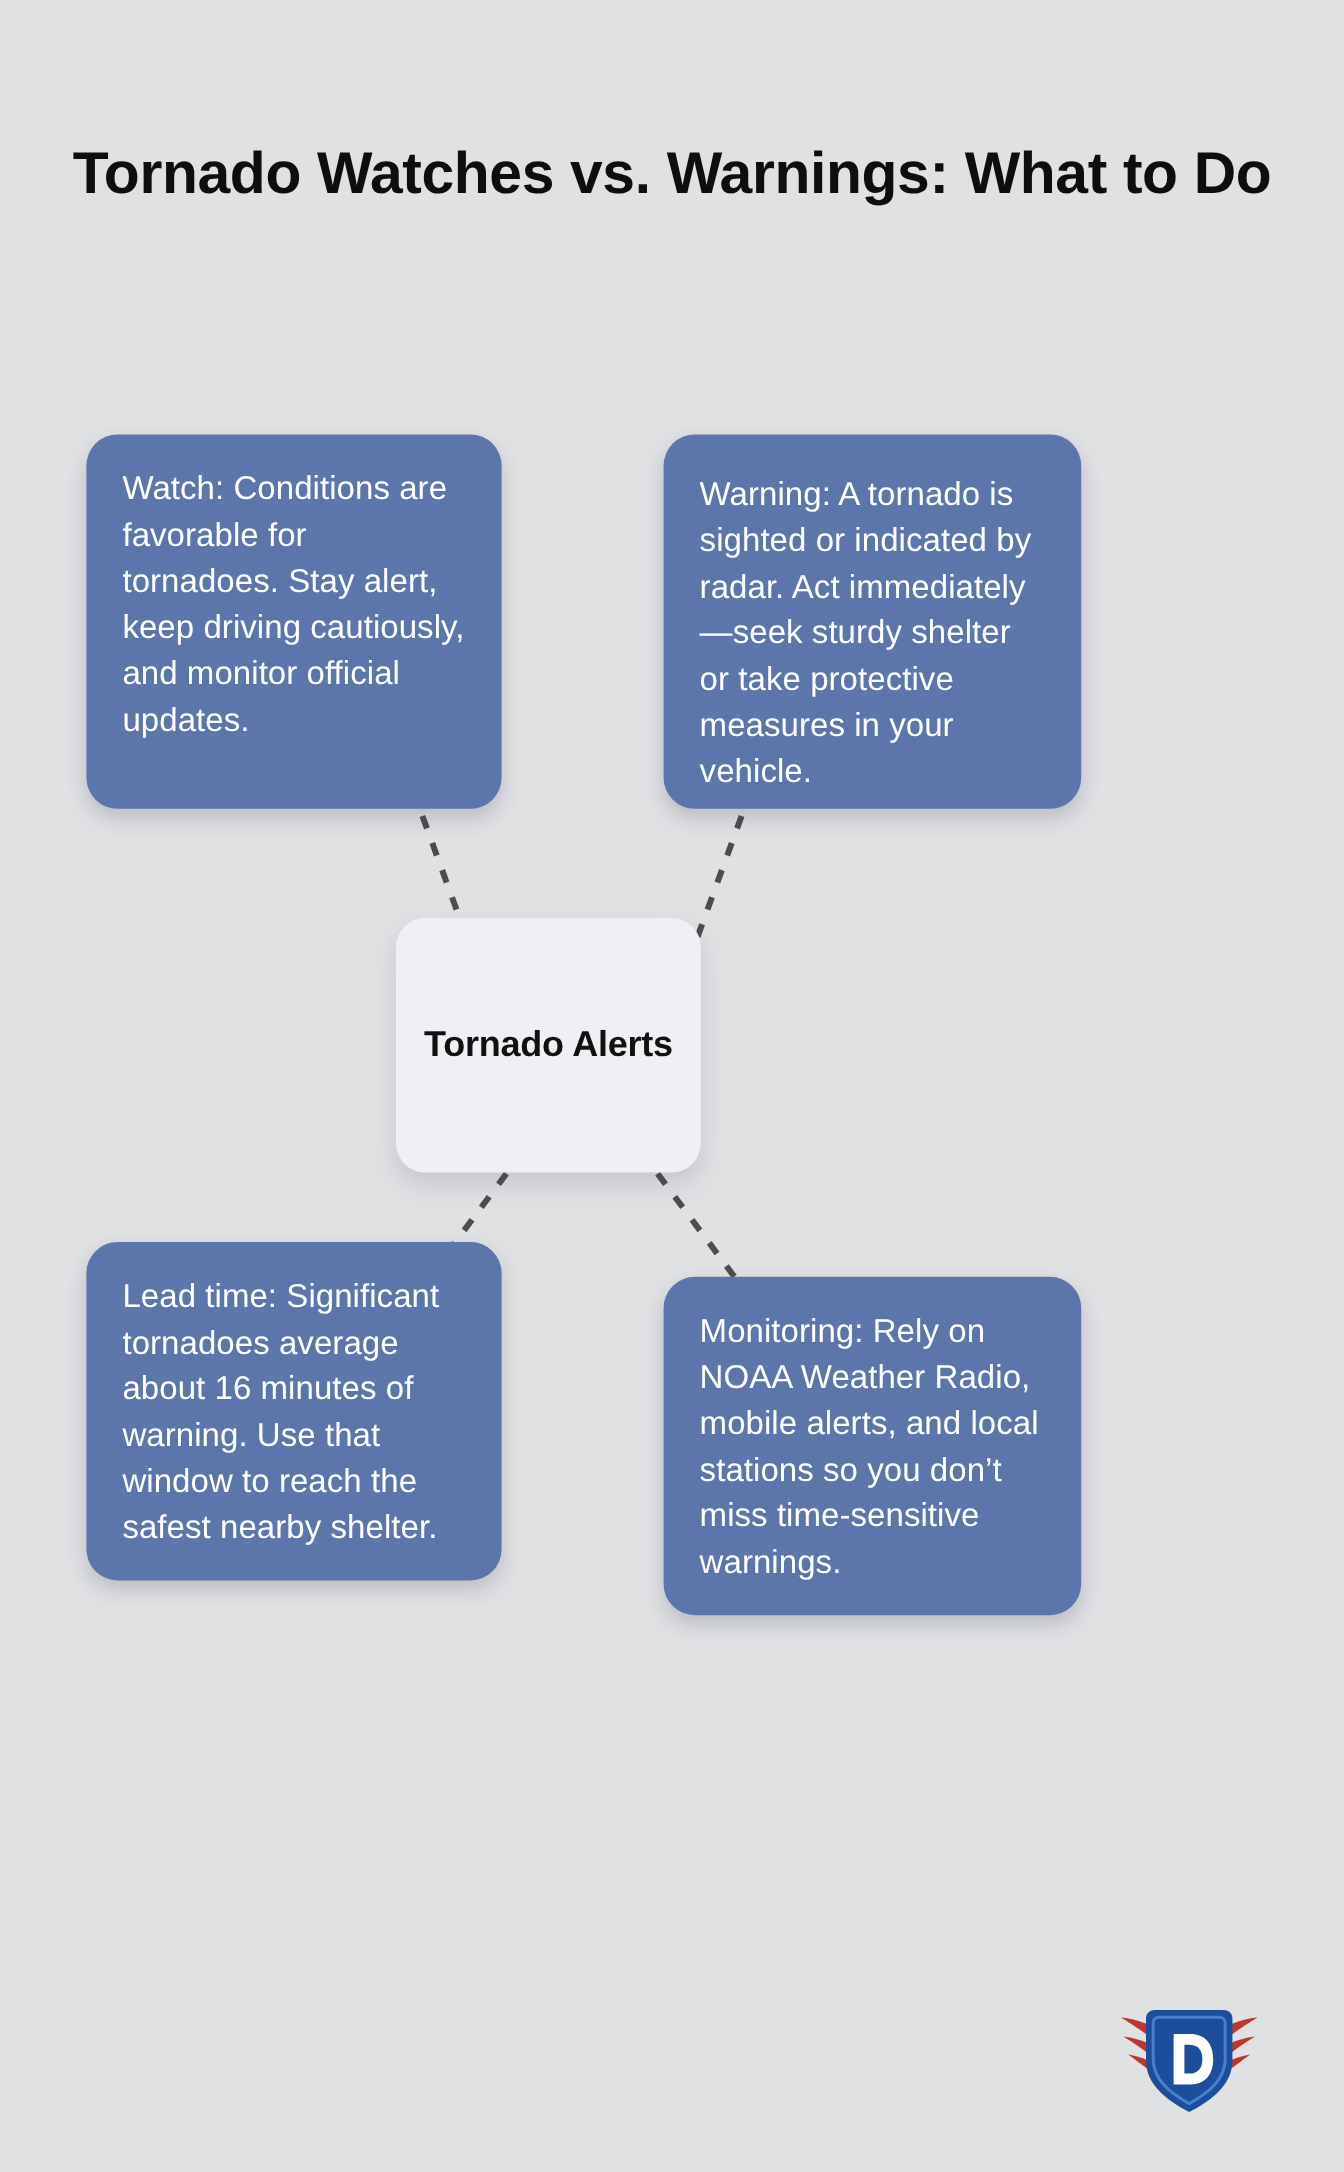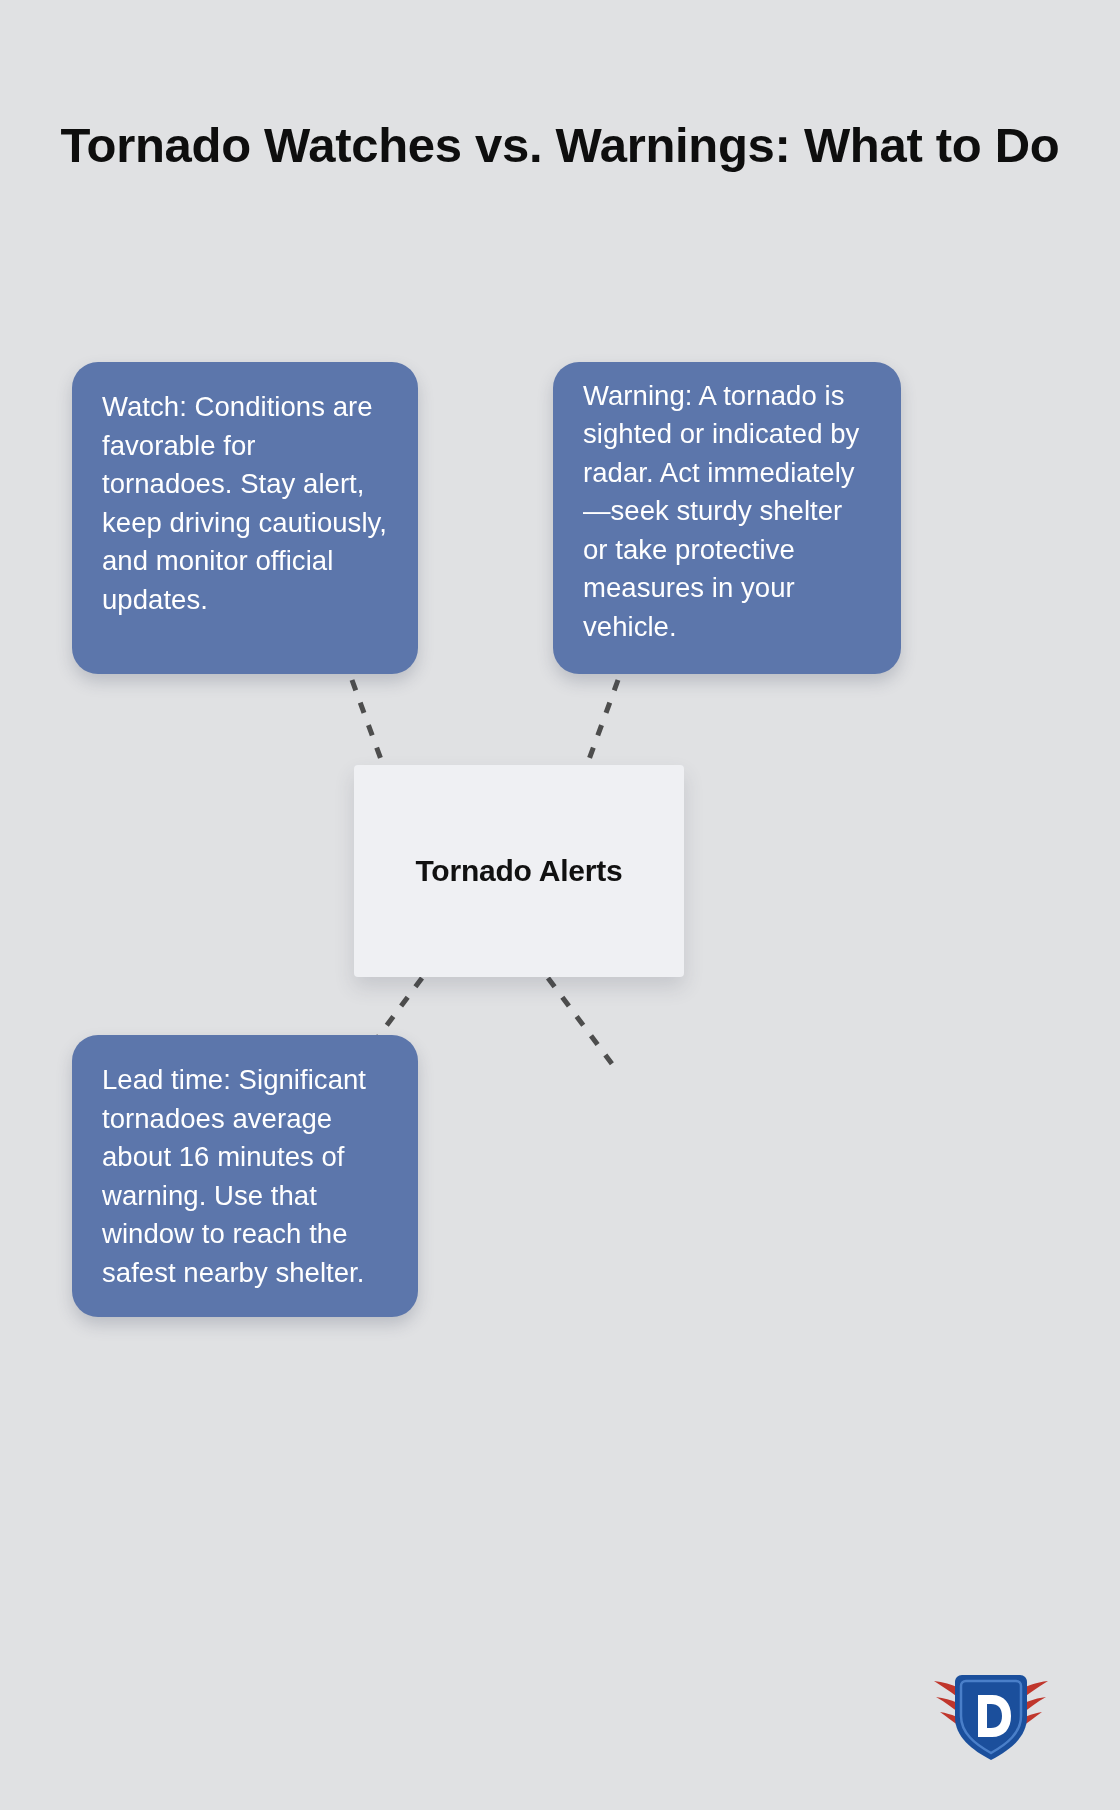--- a/index.html
+++ b/index.html
@@ -42,21 +42,21 @@
     pointer-events: none;
   }
 
   
   .node {
     position: absolute;
     border-radius: 26px;
     background: #5c76ab;
     box-shadow: 0 8px 16px rgba(60,70,90,0.22);
     color: #ffffff;
-    padding: 26px 30px 28px 30px;
+    padding: 26px 30px 12px 30px;
     display: flex;
     align-items: flex-start;
   }
 
   .node-text {
     font-size: 27.5px;
     line-height: 1.40;
     color: #ffffff;
     font-weight: 400;
     letter-spacing: 0.05px;
@@ -65,29 +65,28 @@
   #node-tl { left: 72px;  top: 362px;  width: 346px; height: 312px; }
   #node-tr { left: 553px; top: 362px;  width: 348px; height: 312px; align-items: flex-end; }
   #node-bl { left: 72px;  top: 1035px; width: 346px; height: 282px; }
   #node-br { left: 553px; top: 1064px; width: 348px; height: 282px; }
 
   
   .center-node {
     position: absolute;
     left: 330px;
     top: 765px;
-    width: 330px;
+    width: 254px;
     height: 212px;
-    border-radius: 4px;
+    border-radius: 24px;
     background: #eff0f3;
     box-shadow: 0 10px 20px rgba(60,70,90,0.16);
     display: flex;
     align-items: center;
     justify-content: center;
-    margin-left: 24px;
   }
 
   .center-label {
     font-size: 30px;
     font-weight: bold;
     color: #111111;
     text-align: center;
     letter-spacing: -0.2px;
   }
 
@@ -123,20 +122,23 @@
   </div>
 
   <div class="center-node">
     <span class="center-label">Tornado Alerts</span>
   </div>
 
   <div class="node" id="node-bl">
     <span class="node-text">Lead time: Significant tornadoes average about 16 minutes of warning. Use that window to reach the safest nearby shelter.</span>
   </div>
 
+  <div class="node" id="node-br">
+    <span class="node-text">Monitoring: Rely on NOAA Weather Radio, mobile alerts, and local stations so you don’t miss time-sensitive warnings.</span>
+  </div>
 
   <svg class="logo" viewBox="0 0 122 112" xmlns="http://www.w3.org/2000/svg">
 
     <g fill="#c0362c">
       <path d="M4 26 C22 28 38 36 49 46 L38 50 C27 41 15 33 4 26 Z"></path>
       <path d="M6 42 C22 44 34 50 43 58 L33 61 C24 54 15 47 6 42 Z"></path>
       <path d="M10 57 C22 59 31 63 38 69 L29 71 C22 66 16 61 10 57 Z"></path>
     </g>
 
     <g fill="#c0362c">

